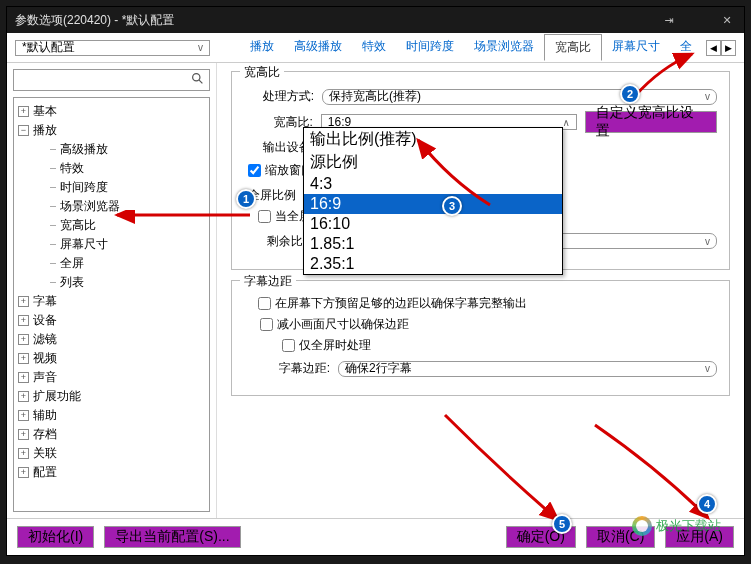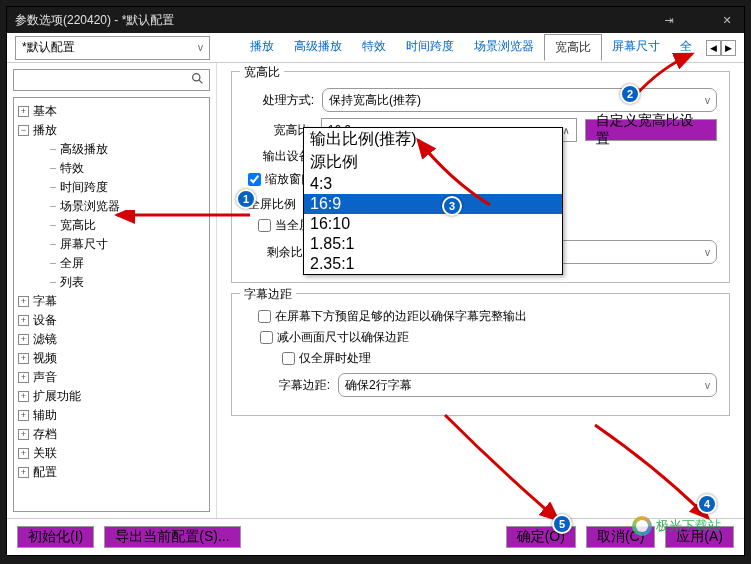--- a/index.html
+++ b/index.html
@@ -2,21 +2,21 @@
 <html><head>
 <meta charset="utf-8">
 <style>
 * { box-sizing: border-box; margin: 0; padding: 0; font-family: "Microsoft YaHei", sans-serif; }
 body { background: #1a1a1a; padding: 6px; width: 751px; height: 564px; position: relative; overflow: hidden; }
 .window { background: #fff; border: 1px solid #000; height: 550px; display: flex; flex-direction: column; }
 .titlebar { background: #1a1a1a; color: #e0e0e0; height: 26px; display: flex; align-items: center; padding: 0 8px; font-size: 12px; gap: 36px; }
 .titlebar .spacer { flex: 1; }
 .titlebar .tb-ico { width: 18px; height: 18px; display: inline-flex; align-items: center; justify-content: center; margin-left: 4px; color: #bbb; font-size: 11px; }
 .topbar { background: #fff; height: 30px; display: flex; align-items: center; padding: 4px 8px; border-bottom: 1px solid #ccc; }
-.combo { border: 1px solid #999; height: 24px; display: flex; align-items: center; padding: 0 6px; font-size: 12px; background: #fff; position: relative; }
+.combo { border: 1px solid #999; height: 16px; display: flex; align-items: center; padding: 0 6px; font-size: 12px; background: #fff; position: relative; }
 .combo .dd { margin-left: auto; color: #666; font-size: 10px; }
 .config-combo { width: 200px; }
 .tabs { display: flex; margin-left: 30px; gap: 0; font-size: 12px; }
 .tab { padding: 4px 10px; color: #0066cc; cursor: pointer; white-space: nowrap; }
 .tab.active { color: #333; border: 1px solid #999; border-bottom-color: #fff; background: #fff; }
 .scroll-btns { display: flex; margin-left: 4px; }
 .scroll-btn { width: 15px; height: 16px; border: 1px solid #999; font-size: 9px; display: flex; align-items: center; justify-content: center; cursor: pointer; }
 .body { flex: 1; display: flex; background: #fff; overflow: hidden; }
 .sidebar { width: 210px; border-right: 1px solid #ddd; padding: 6px; display: flex; flex-direction: column; }
 .search { border: 1px solid #999; height: 22px; display: flex; align-items: center; padding: 0 4px; margin-bottom: 6px; }

